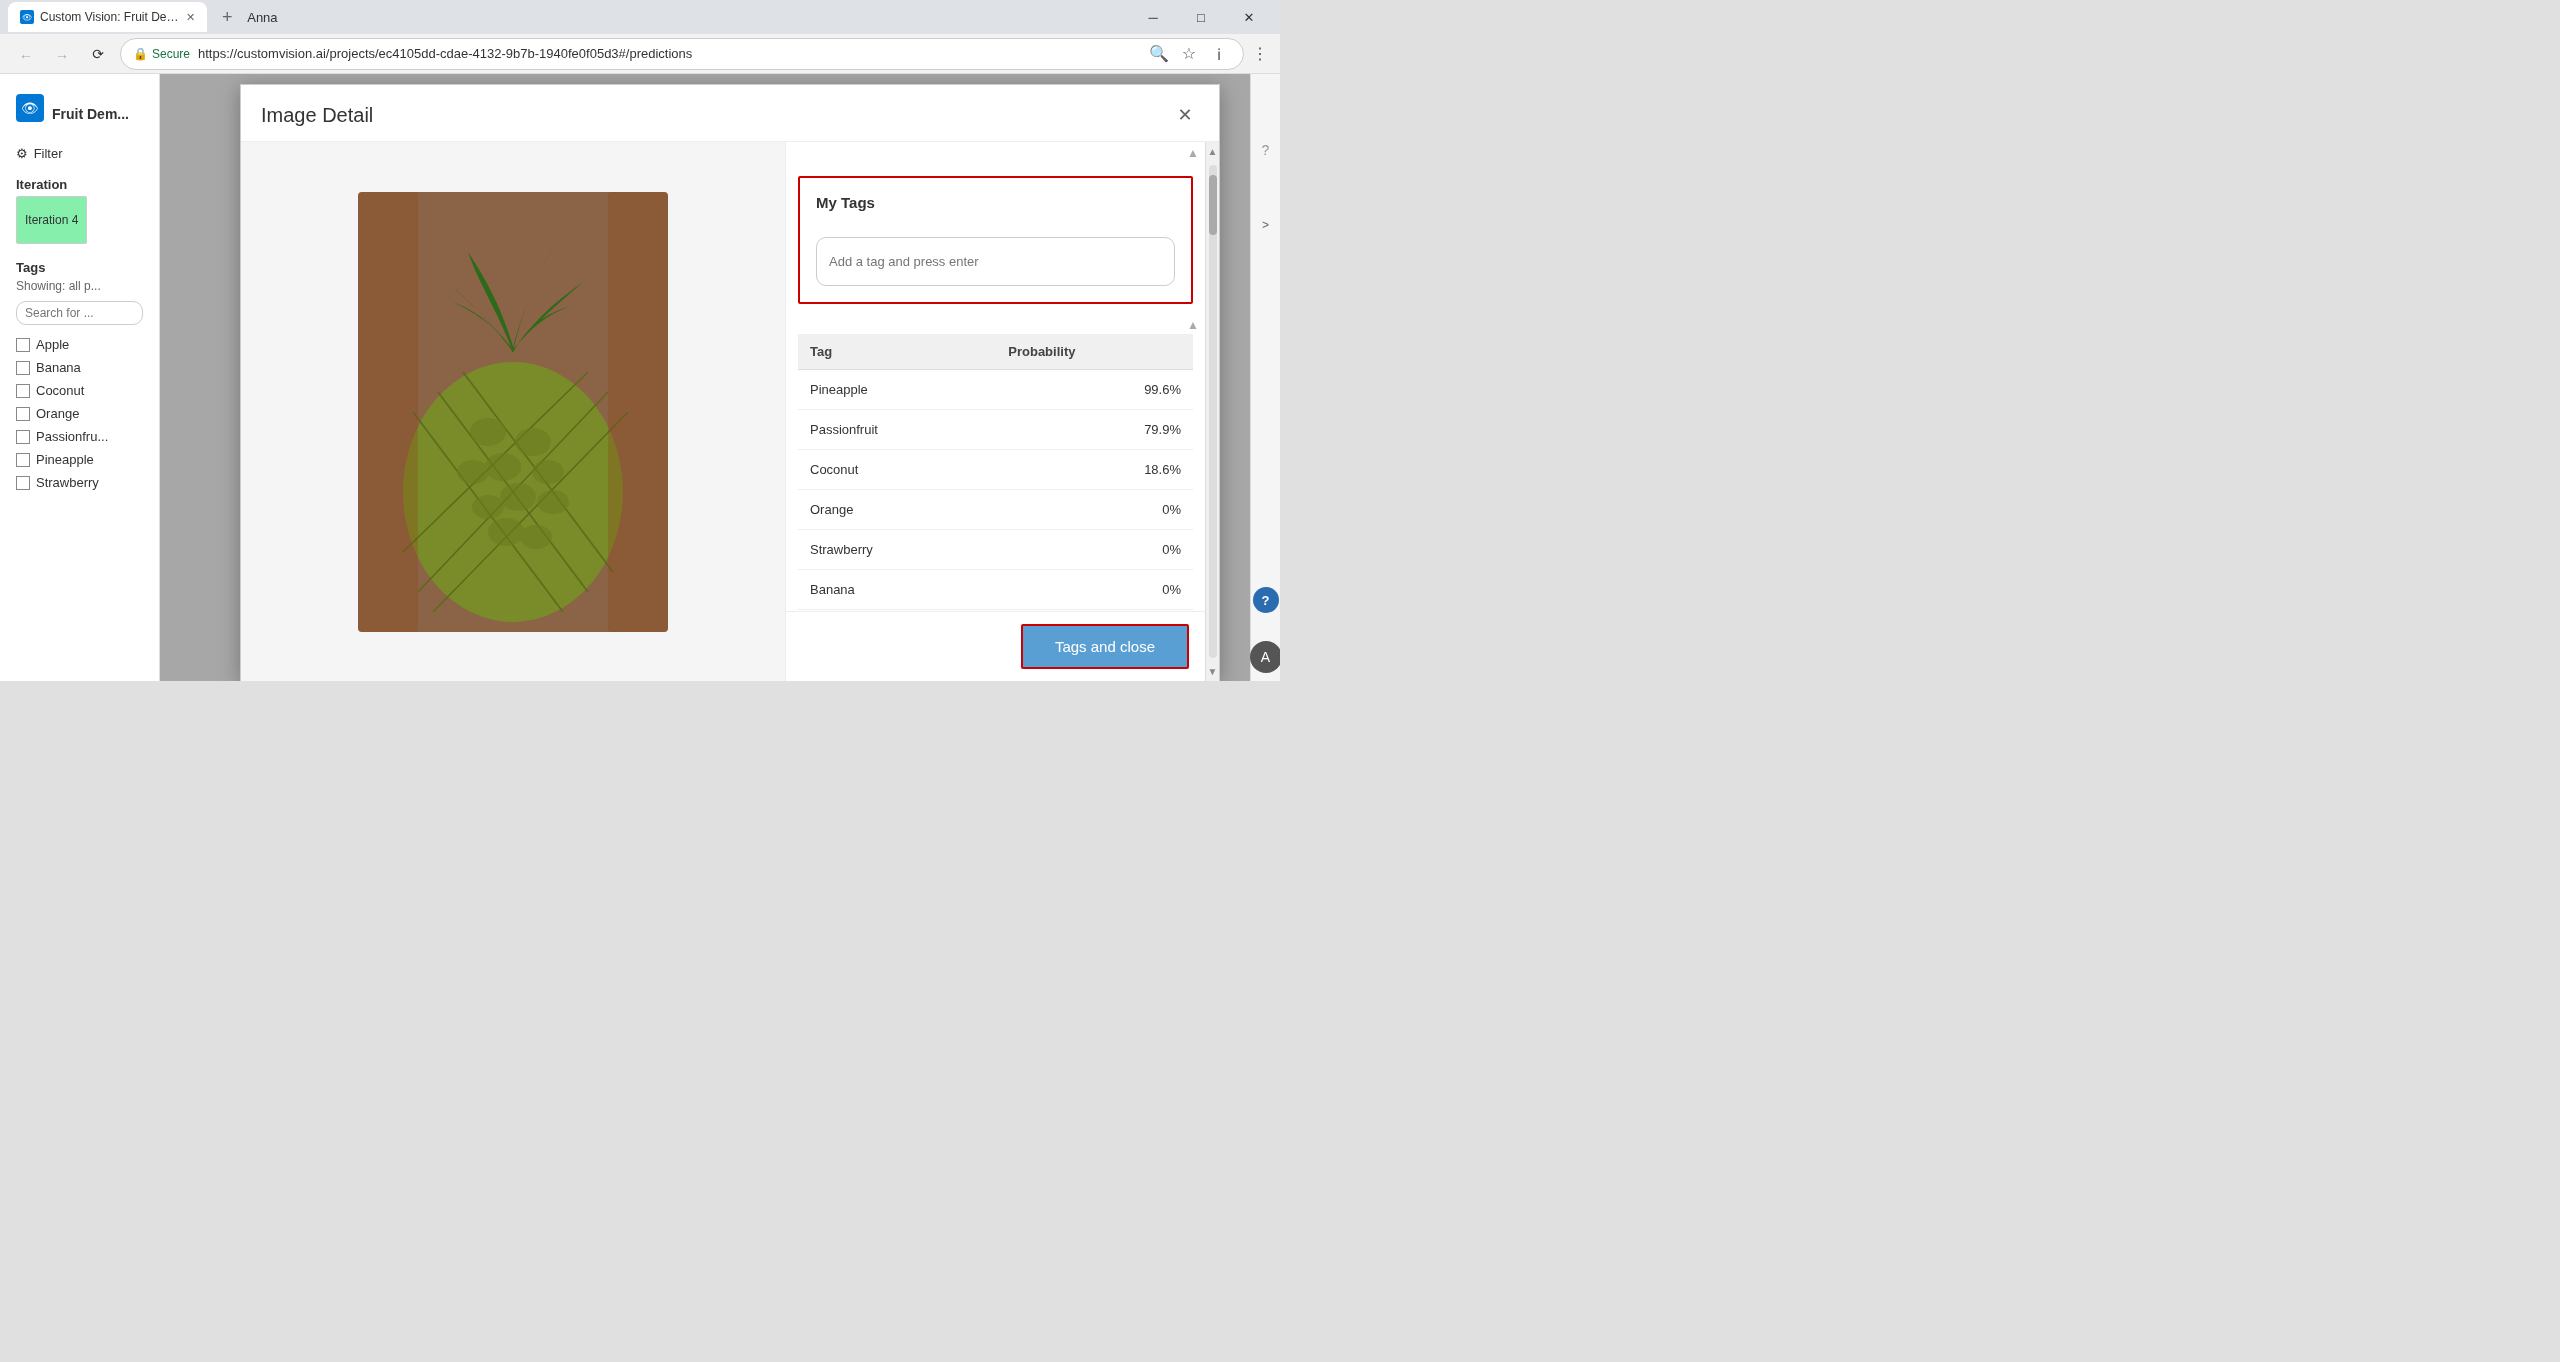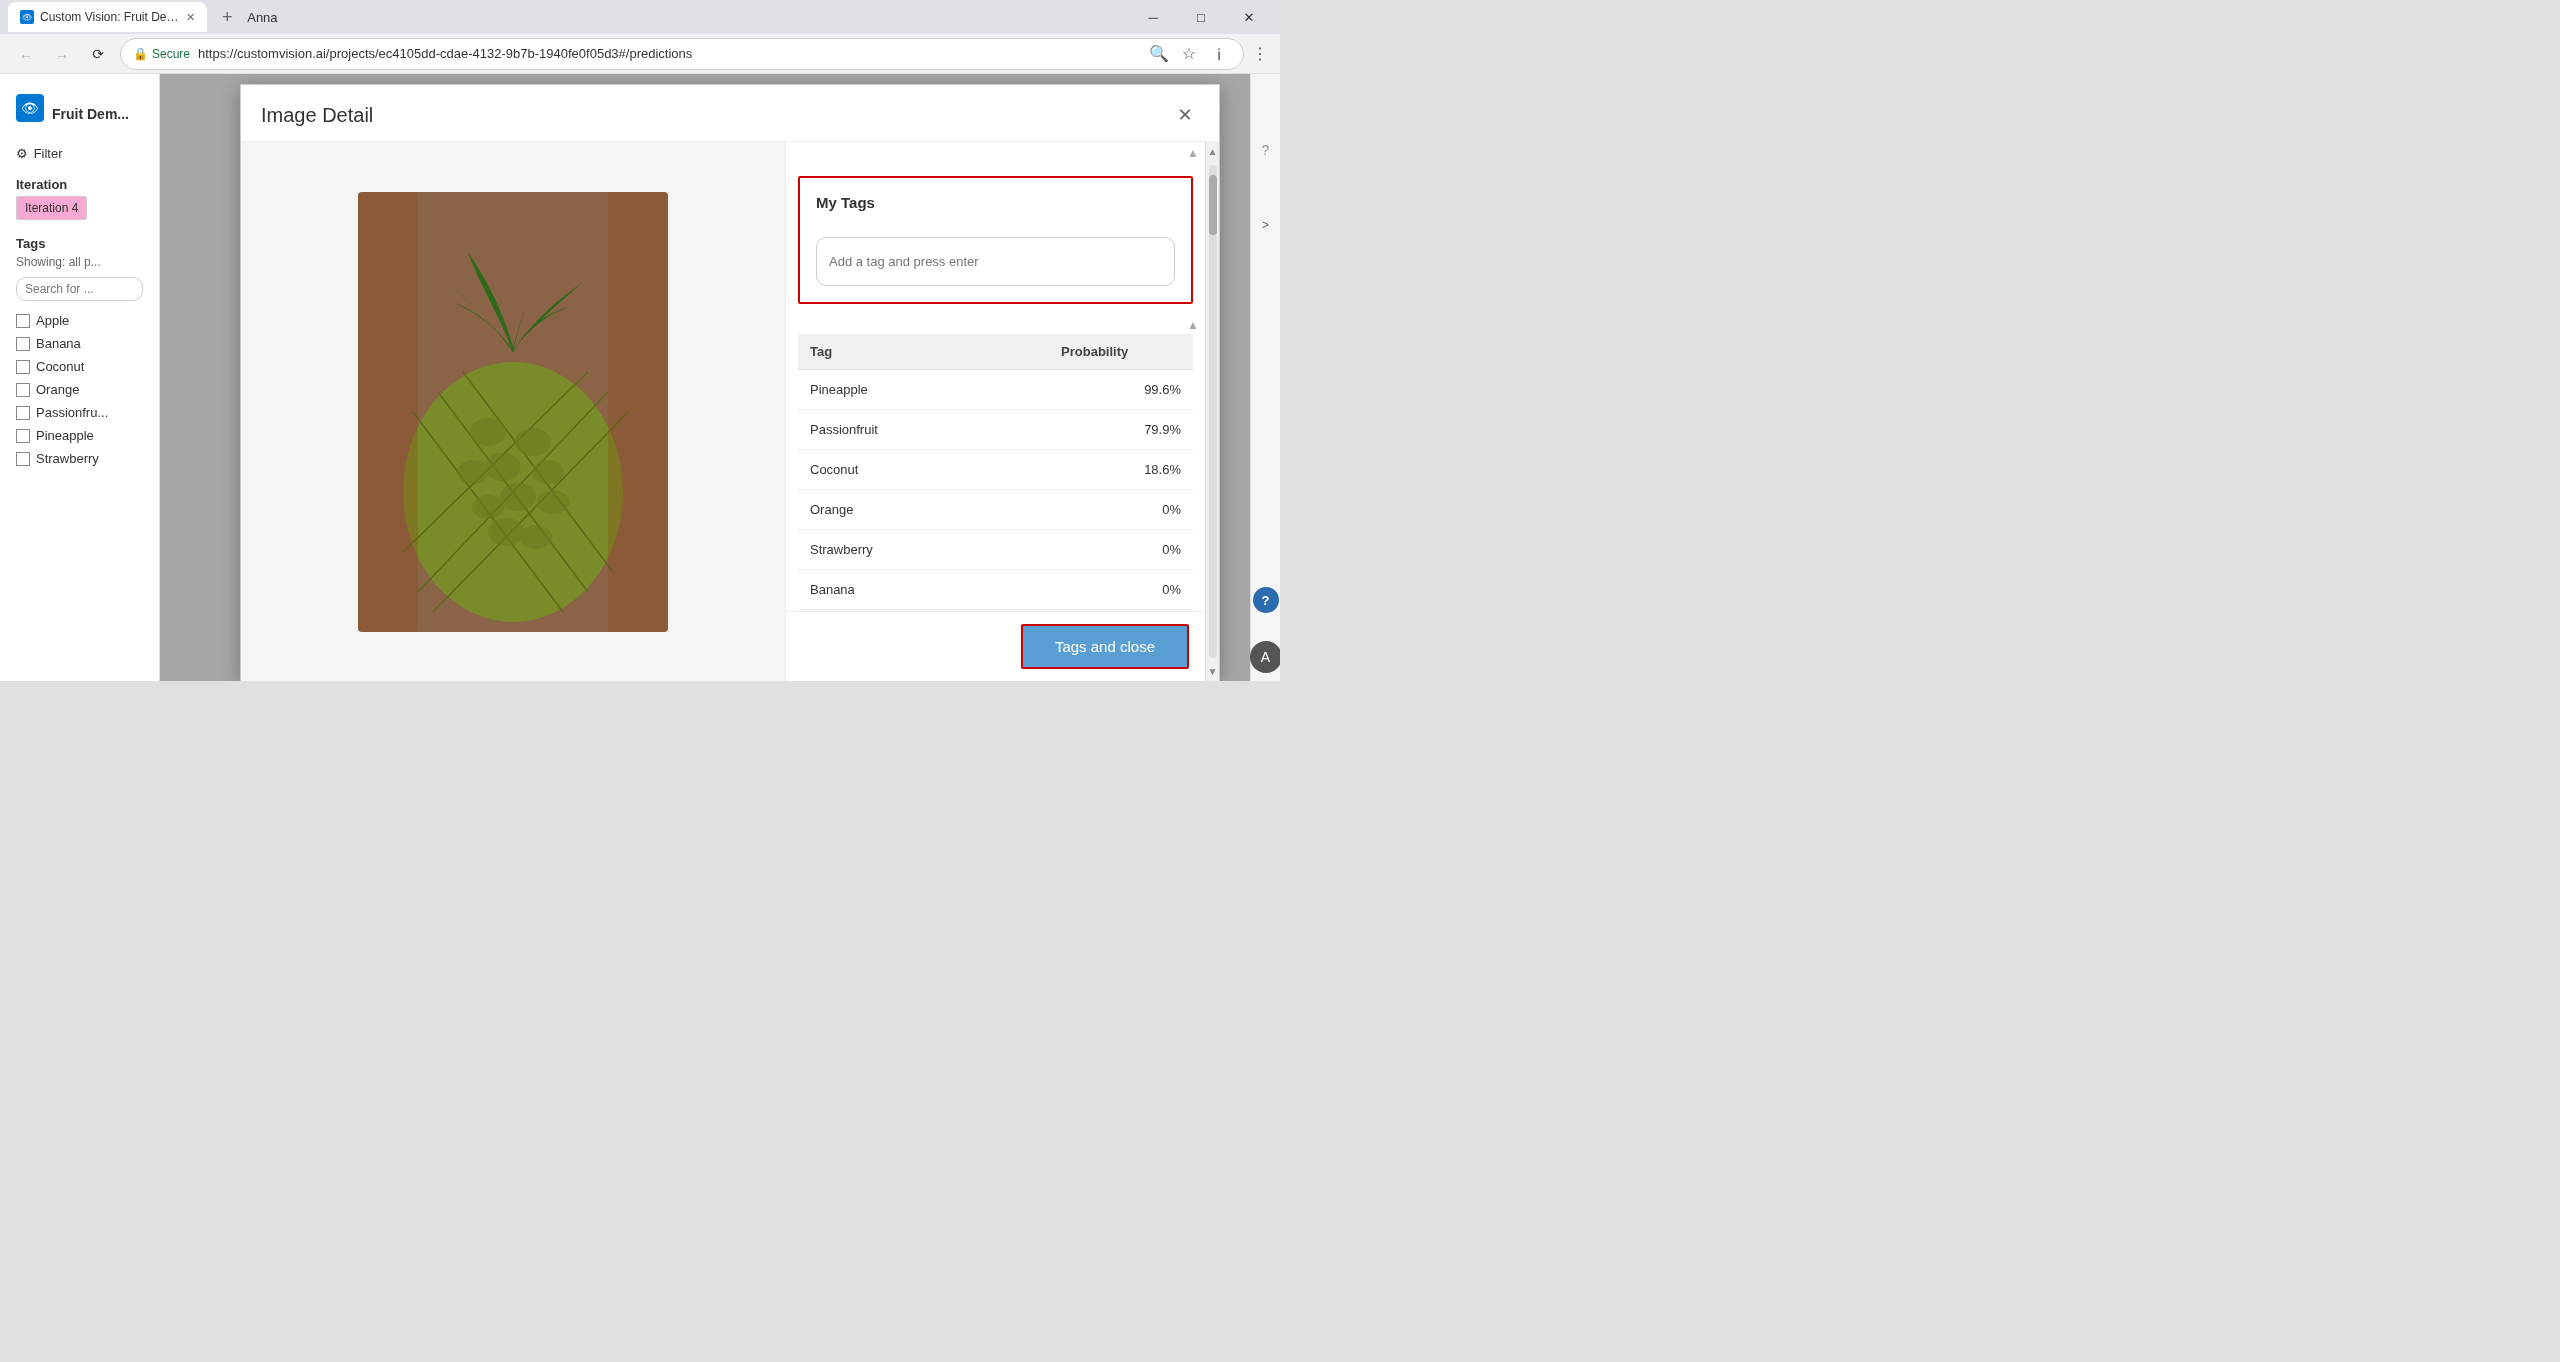--- a/index.html
+++ b/index.html
@@ -215,24 +215,24 @@
       font-weight: 600;
       color: #333;
       margin-bottom: 4px;
     }
     .sidebar-section-subtitle {
       font-size: 12px;
       color: #666;
       margin-bottom: 8px;
     }
     .iteration-btn {
-      background: #f9a8d4;
+      background: #86efac;
       border: 1px solid #ccc;
       border-radius: 2px;
-      padding: 4px 8px;
+      padding: 16px 8px;
       font-size: 12px;
       cursor: pointer;
       color: #333;
     }
     .search-input {
       width: 100%;
       padding: 4px 8px;
       border: 1px solid #ccc;
       border-radius: 10px;
       font-size: 12px;
@@ -361,21 +361,21 @@
     }
     .predictions-table th {
       padding: 10px 12px;
       text-align: left;
       font-size: 13px;
       font-weight: 600;
       color: #444;
       border-bottom: 1px solid #ddd;
     }
     .predictions-table th:last-child {
-      text-align: center;
+      text-align: left;
       margin-top: 42px;
     }
     .predictions-table td {
       padding: 12px 12px;
       font-size: 13px;
       color: #333;
       border-bottom: 1px solid #eee;
     }
     .predictions-table td:last-child {
       text-align: right;

